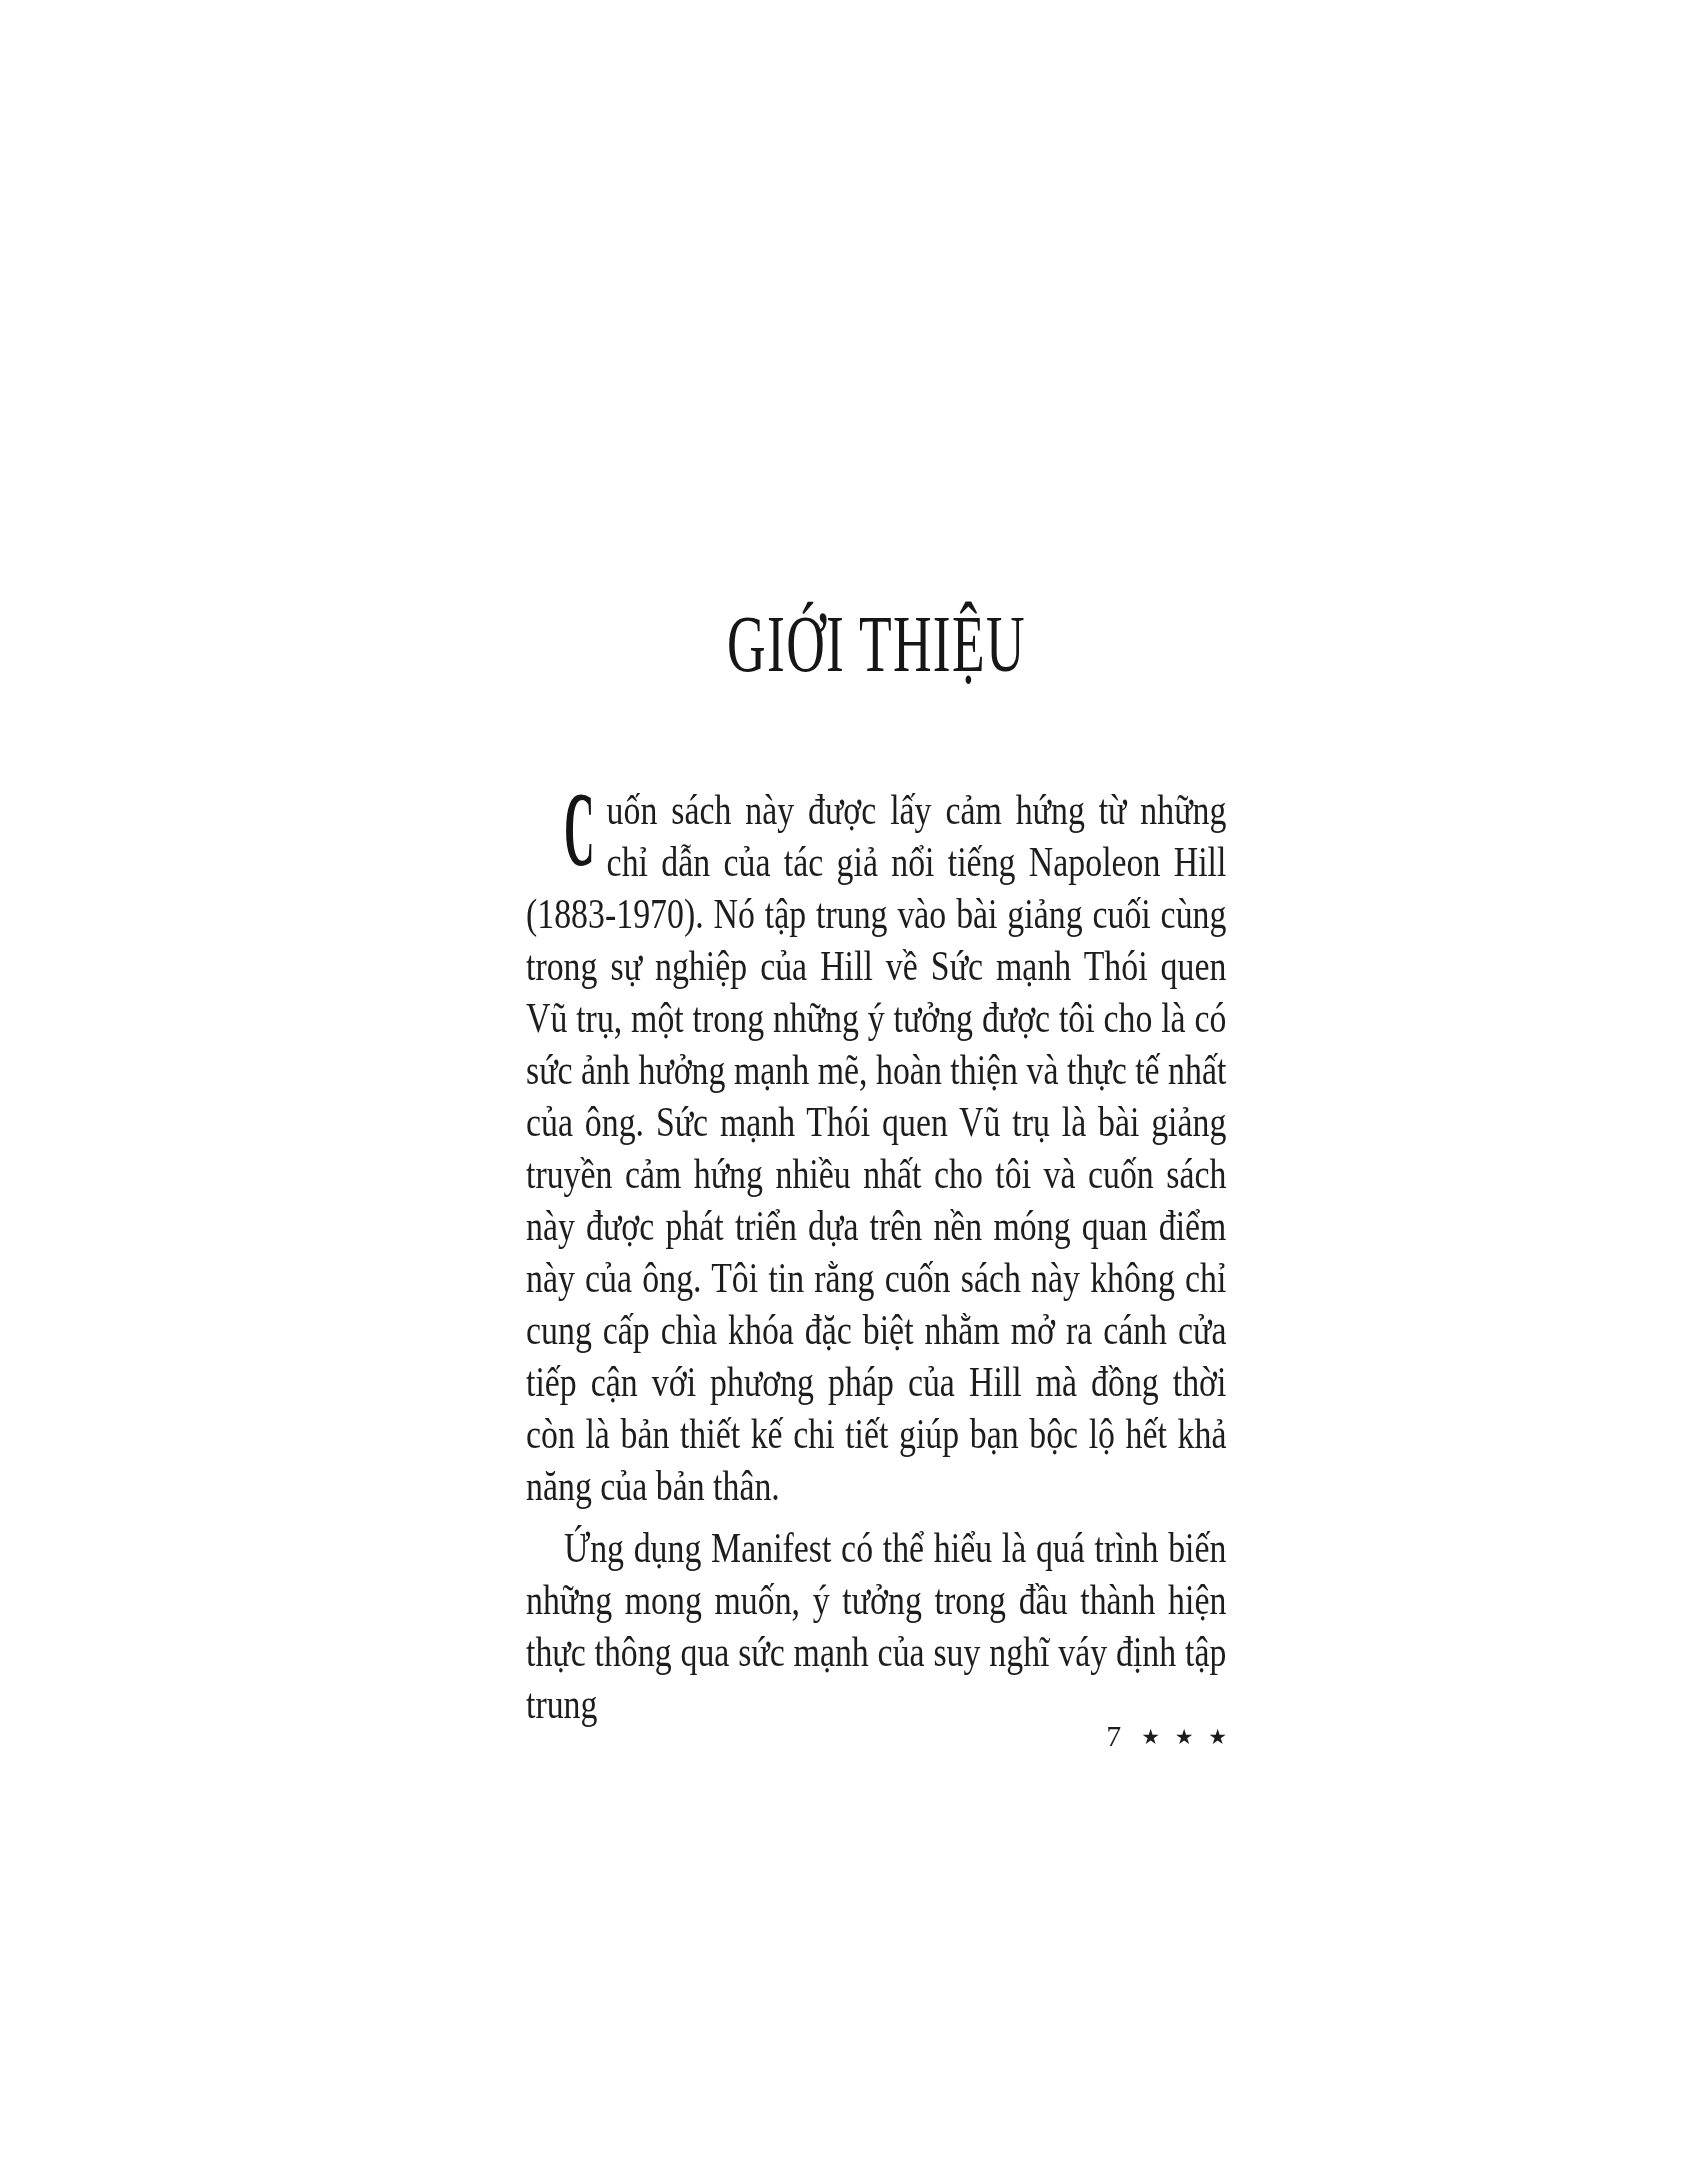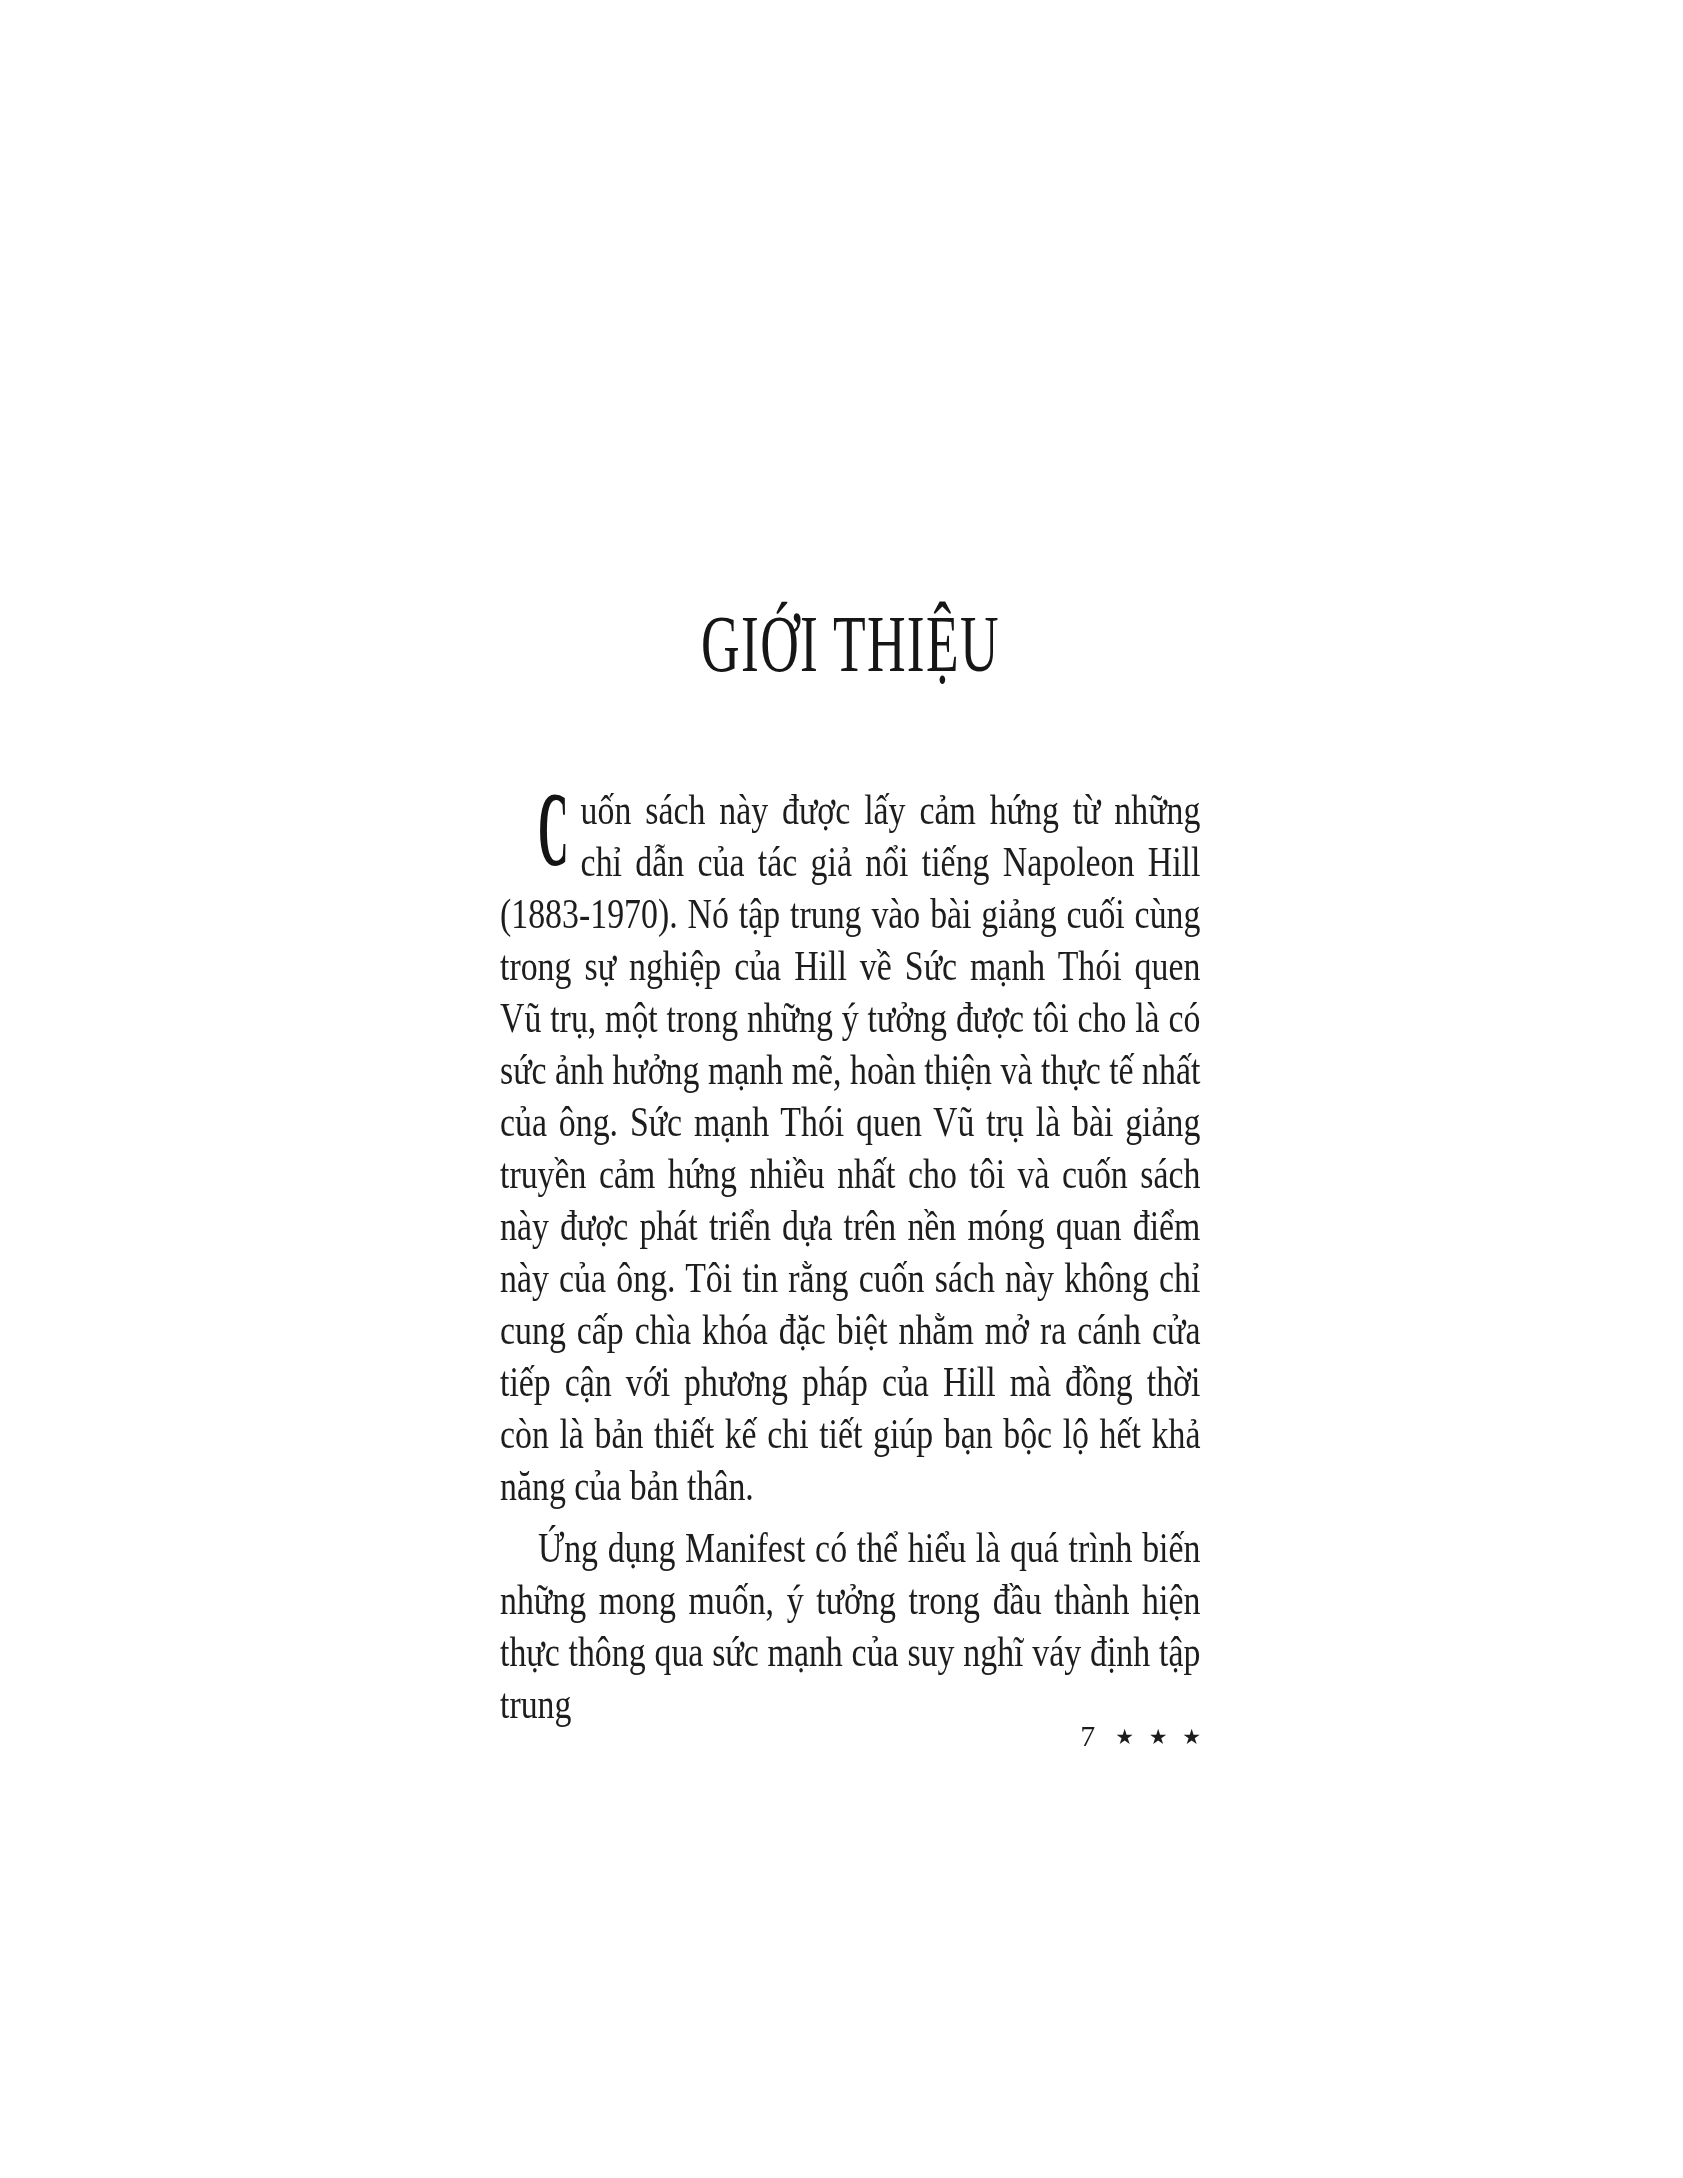--- a/index.html
+++ b/index.html
@@ -11,20 +11,21 @@
     height: 2178px;
     background: #ffffff;
     font-family: "Liberation Serif", serif;
     overflow: hidden;
     position: relative;
   }
   .page {
     position: absolute;
     inset: 0;
     background: #ffffff;
+    margin-left: 26px;
   }
   
   .chapter-title {
     position: absolute;
     left: 500px;
     top: 604px;
     width: 701px;
     margin: 0;
     text-align: center;
     font-family: "Liberation Serif", serif;

